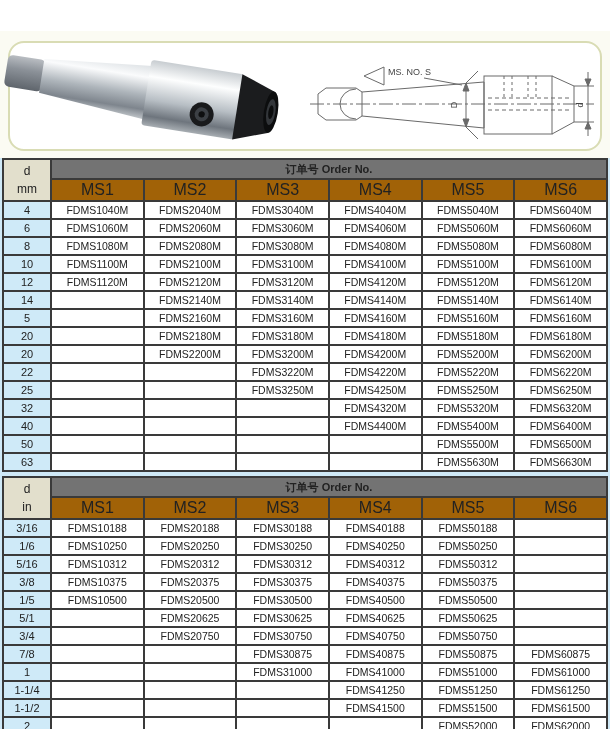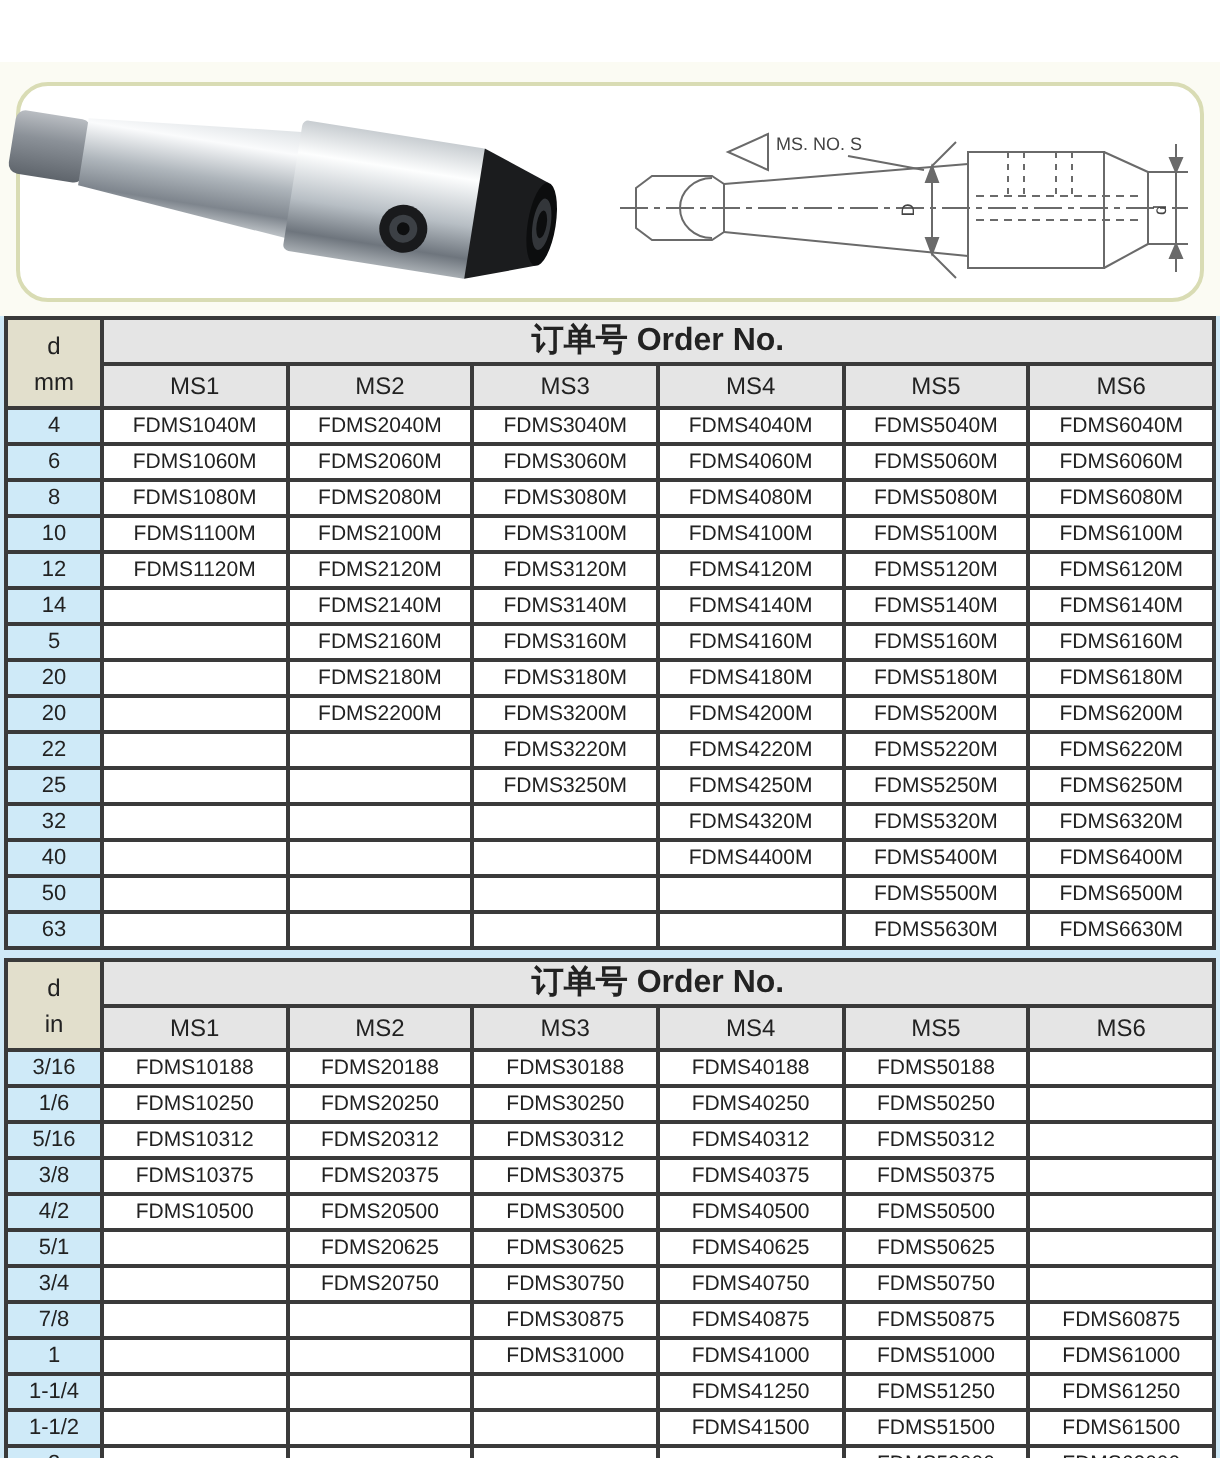--- a/index.html
+++ b/index.html
@@ -35,22 +35,22 @@
     margin:0 0 4px 0;
   }
   table.order-table th, table.order-table td{
     border:2px solid #3a3a3a;
     padding:0;
     text-align:center;
     vertical-align:middle;
     overflow:hidden;
     white-space:nowrap;
   }
-  th.order-hdr{height:18px;font-size:16px;font-weight:bold;background:#e5e5e5;}
-  th.ms-hdr{height:20px;font-size:12px;font-weight:normal;background:#e5e5e5;}
+  th.order-hdr{height:18px;font-size:11px;font-weight:bold;background:#737373;}
+  th.ms-hdr{height:20px;font-size:16px;font-weight:normal;background:#a16207;}
   th.dim-hdr{background:#e2dfcc;font-size:12px;font-weight:normal;line-height:1.5;}
   td.d-col{background:#cfeaf8;font-size:11px;height:16px;}
   td.val{font-size:10.5px;height:16px;}
 </style>
 </head>
 <body>
 
 <div class="page">
 
   <div class="top-section">
@@ -367,21 +367,21 @@
           <tr>
             <td class="d-col">3/8</td>
             <td class="val">FDMS10375</td>
             <td class="val">FDMS20375</td>
             <td class="val">FDMS30375</td>
             <td class="val">FDMS40375</td>
             <td class="val">FDMS50375</td>
             <td class="val"></td>
           </tr>
           <tr>
-            <td class="d-col">4/2</td>
+            <td class="d-col">1/5</td>
             <td class="val">FDMS10500</td>
             <td class="val">FDMS20500</td>
             <td class="val">FDMS30500</td>
             <td class="val">FDMS40500</td>
             <td class="val">FDMS50500</td>
             <td class="val"></td>
           </tr>
           <tr>
             <td class="d-col">5/1</td>
             <td class="val"></td>

